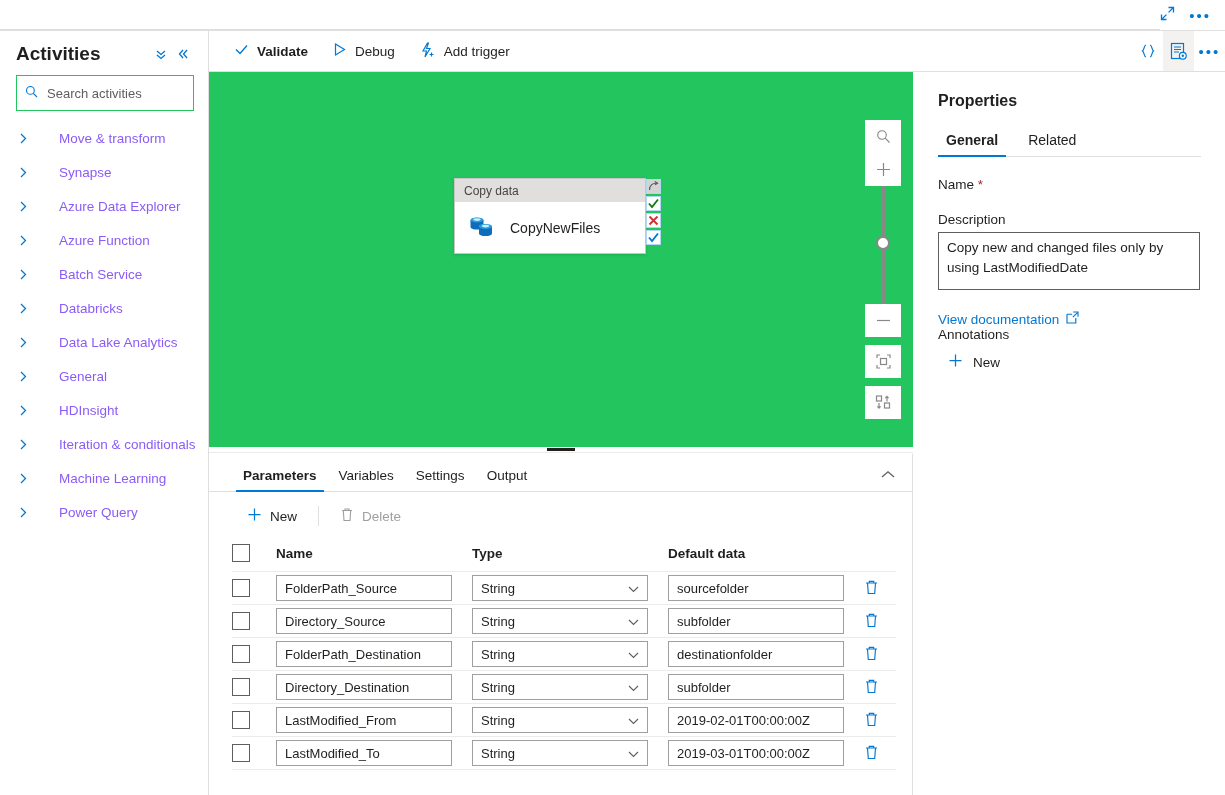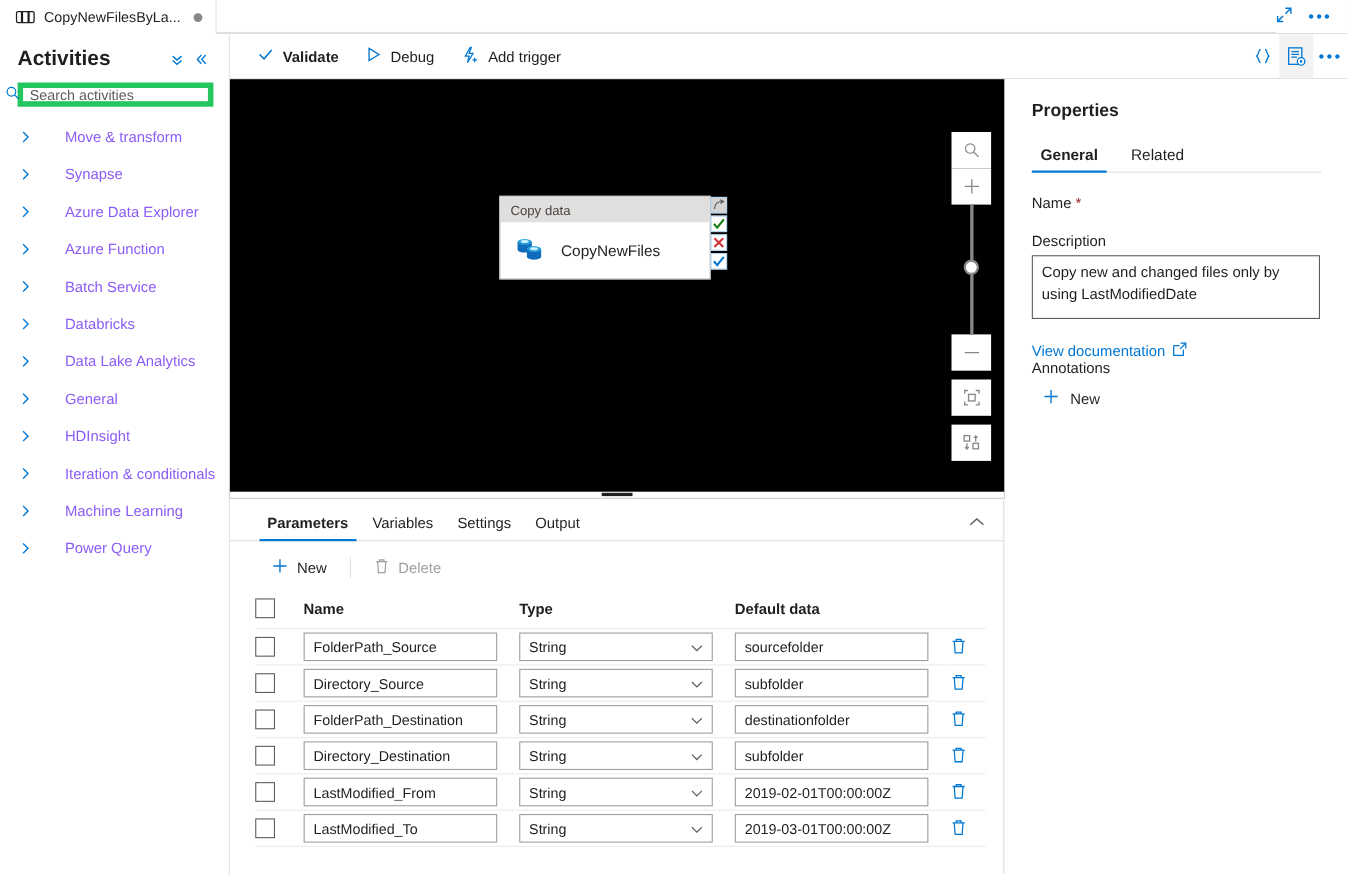--- a/index.html
+++ b/index.html
@@ -45,26 +45,25 @@
   }
   .side-head {
     display: flex; align-items: center;
     padding: 12px 14px 6px 16px;
   }
   .side-title { font-size: 19px; font-weight: bold; color: #201f1e; flex: 1; }
   .side-head-btn { width: 22px; height: 22px; display:flex; align-items:center; justify-content:center; cursor: pointer; }
   .search-wrap { padding: 4px 14px 0 16px; }
   .search-box {
     display: flex; align-items: center;
-    height: 22px;
-    border: 5px solid #22c55e;
+    height: 36px;
+    border: 1px solid #22c55e;
     background: #ffffff;
     padding: 0 8px;
     gap: 7px;
-    justify-content: center;
   }
   .search-box input {
     border: none; outline: none; flex: 1;
     font-family: "Liberation Sans", sans-serif;
     font-size: 13px; color: #323130; background: transparent;
   }
   .search-box input::placeholder { color: #605e5c; }
   .cat-list { margin-top: 10px; }
   .cat-item {
     display: flex; align-items: center; gap: 11px;
@@ -90,21 +89,21 @@
   .cmd-spacer { flex: 1; }
   .cmd-icon-btn {
     width: 31px; height: 40px; display:flex; align-items:center; justify-content:center;
     cursor: pointer;
   }
   .cmd-icon-btn.active { background: #f3f2f1; }
 
   
   .canvas {
     position: absolute; left: 209px; top: 72px; width: 704px; height: 381px;
-    background: #000000;
+    background: #22c55e;
     overflow: hidden;
     text-decoration: underline;
   }
   
   .node {
     position: absolute; left: 245px; top: 106px;
     width: 192px; height: 76px;
     background: #ffffff;
     border: 1px solid #c8c6c4;
     box-shadow: 0 1px 3px rgba(0,0,0,0.12);
@@ -255,31 +254,20 @@
     display: flex; align-items: center; gap: 10px;
     margin-top: 11px; margin-left: 10px; font-size: 13.5px; color: #201f1e; cursor: pointer;
   }
 </style>
 </head>
 <body>
 
 <div class="app">
 
   <div class="tabbar">
-    <div class="tab">
-      <span class="tab-ico">
-        <svg width="18" height="13" viewBox="0 0 18 13">
-          <rect x="1" y="1.5" width="16" height="10" rx="1.5" fill="none" stroke="#201f1e" stroke-width="1.2"></rect>
-          <rect x="5" y="1.5" width="2" height="10" fill="#201f1e"></rect>
-          <rect x="11" y="1.5" width="2" height="10" fill="#201f1e"></rect>
-        </svg>
-      </span>
-      <span class="tab-label">CopyNewFilesByLa...</span>
-      <span class="tab-dot"></span>
-    </div>
     <div class="tabbar-spacer"></div>
     <div class="tabbar-right">
       <span class="tb-ico">
         <svg width="15" height="15" viewBox="0 0 15 15">
           <path d="M8.5 1.5h5v5" fill="none" stroke="#0078d4" stroke-width="1.3"></path>
           <path d="M13.2 1.8 L8.6 6.4" stroke="#0078d4" stroke-width="1.3"></path>
           <path d="M6.5 13.5h-5v-5" fill="none" stroke="#0078d4" stroke-width="1.3"></path>
           <path d="M1.8 13.2 L6.4 8.6" stroke="#0078d4" stroke-width="1.3"></path>
         </svg>
       </span>

